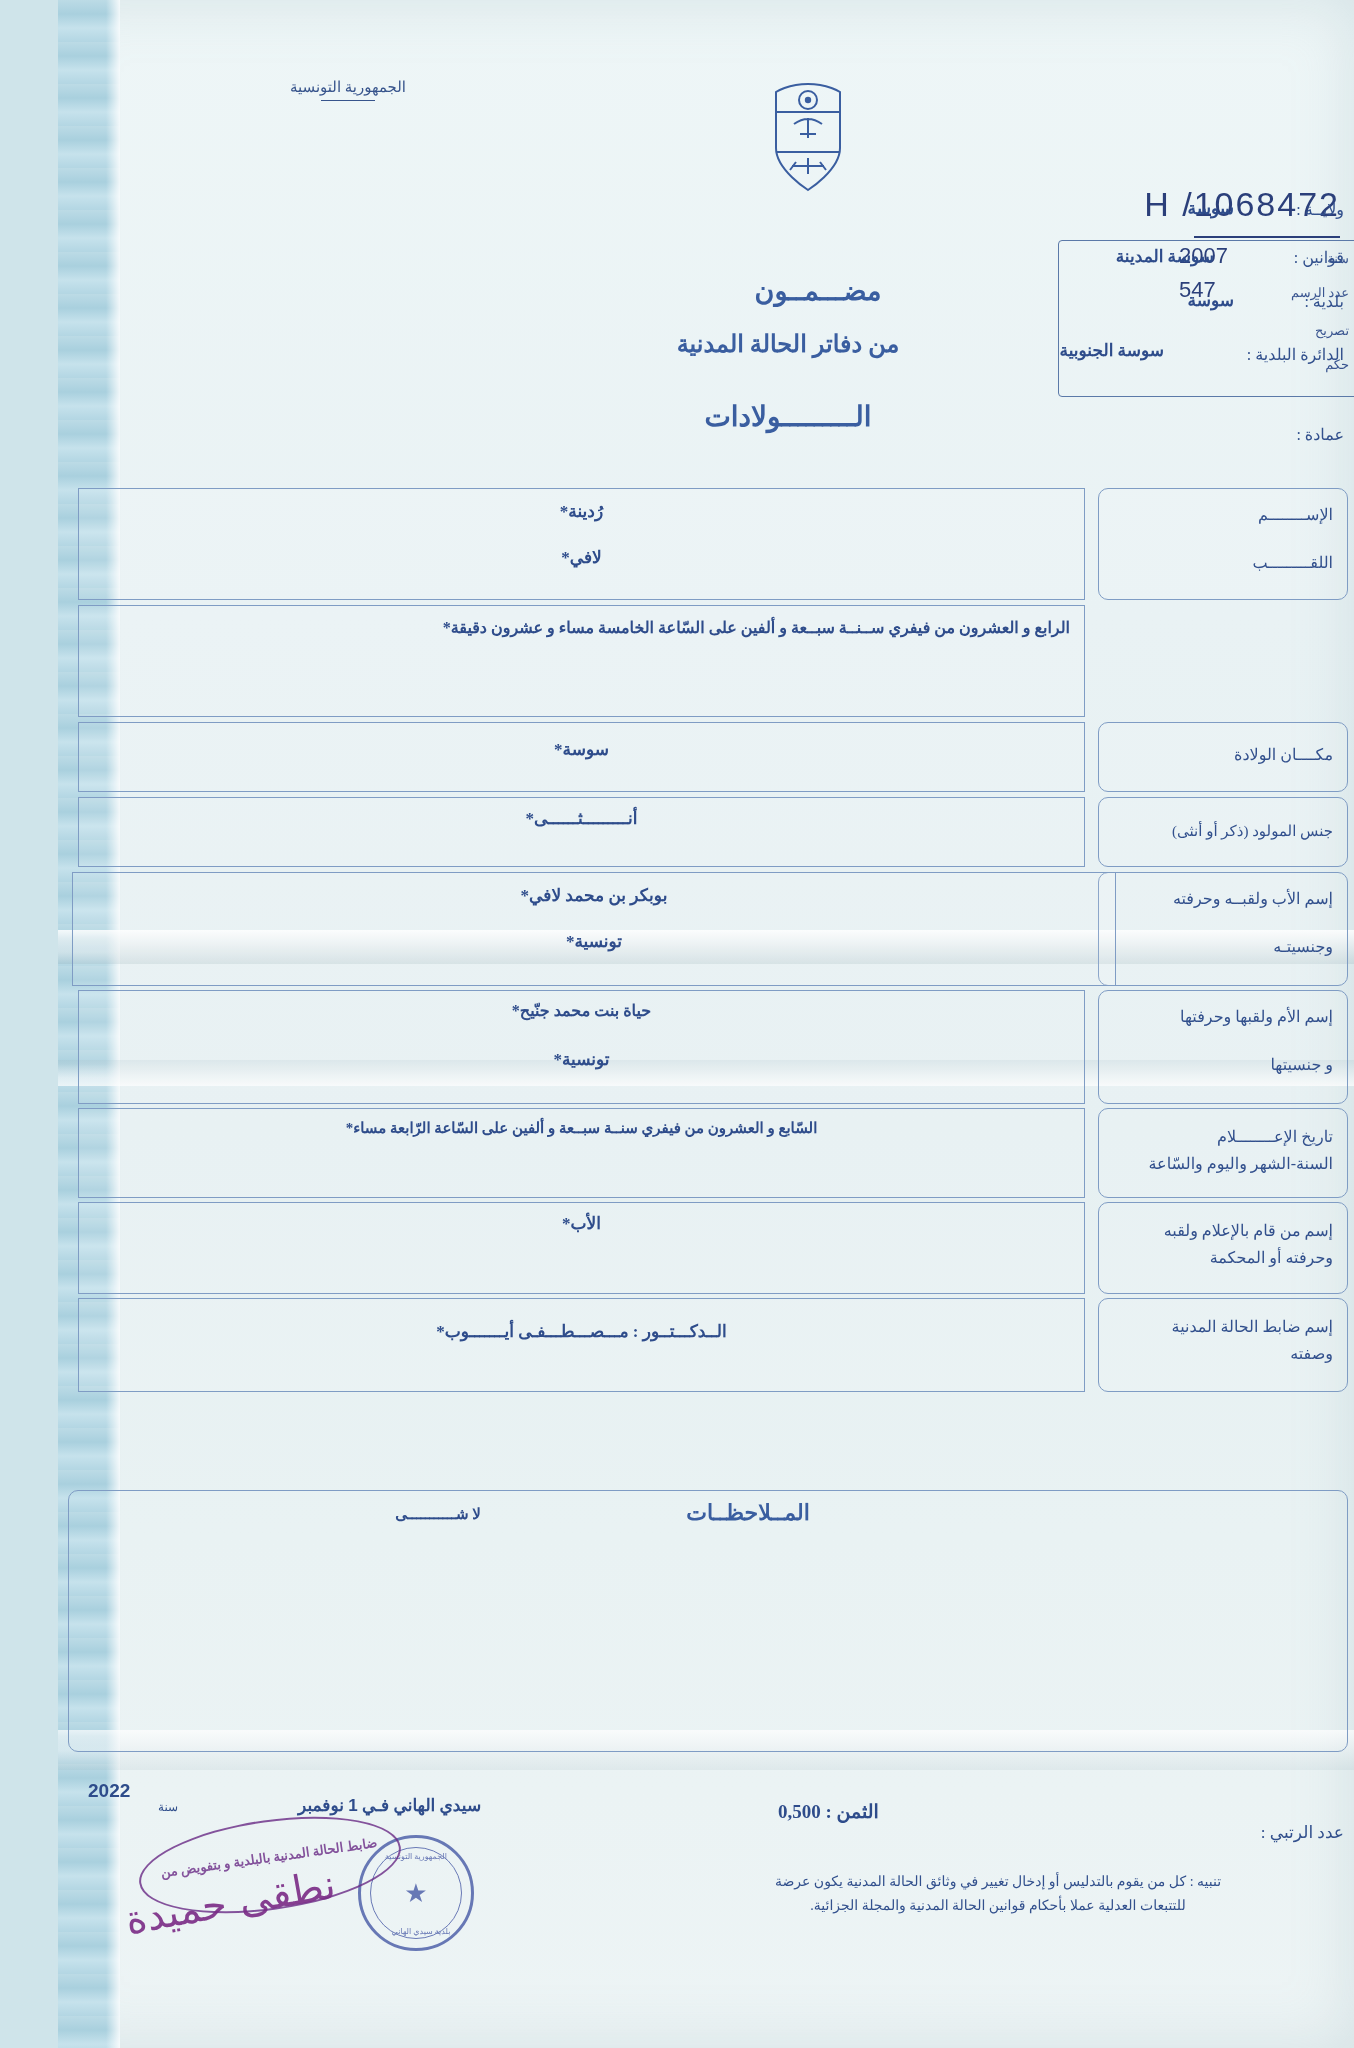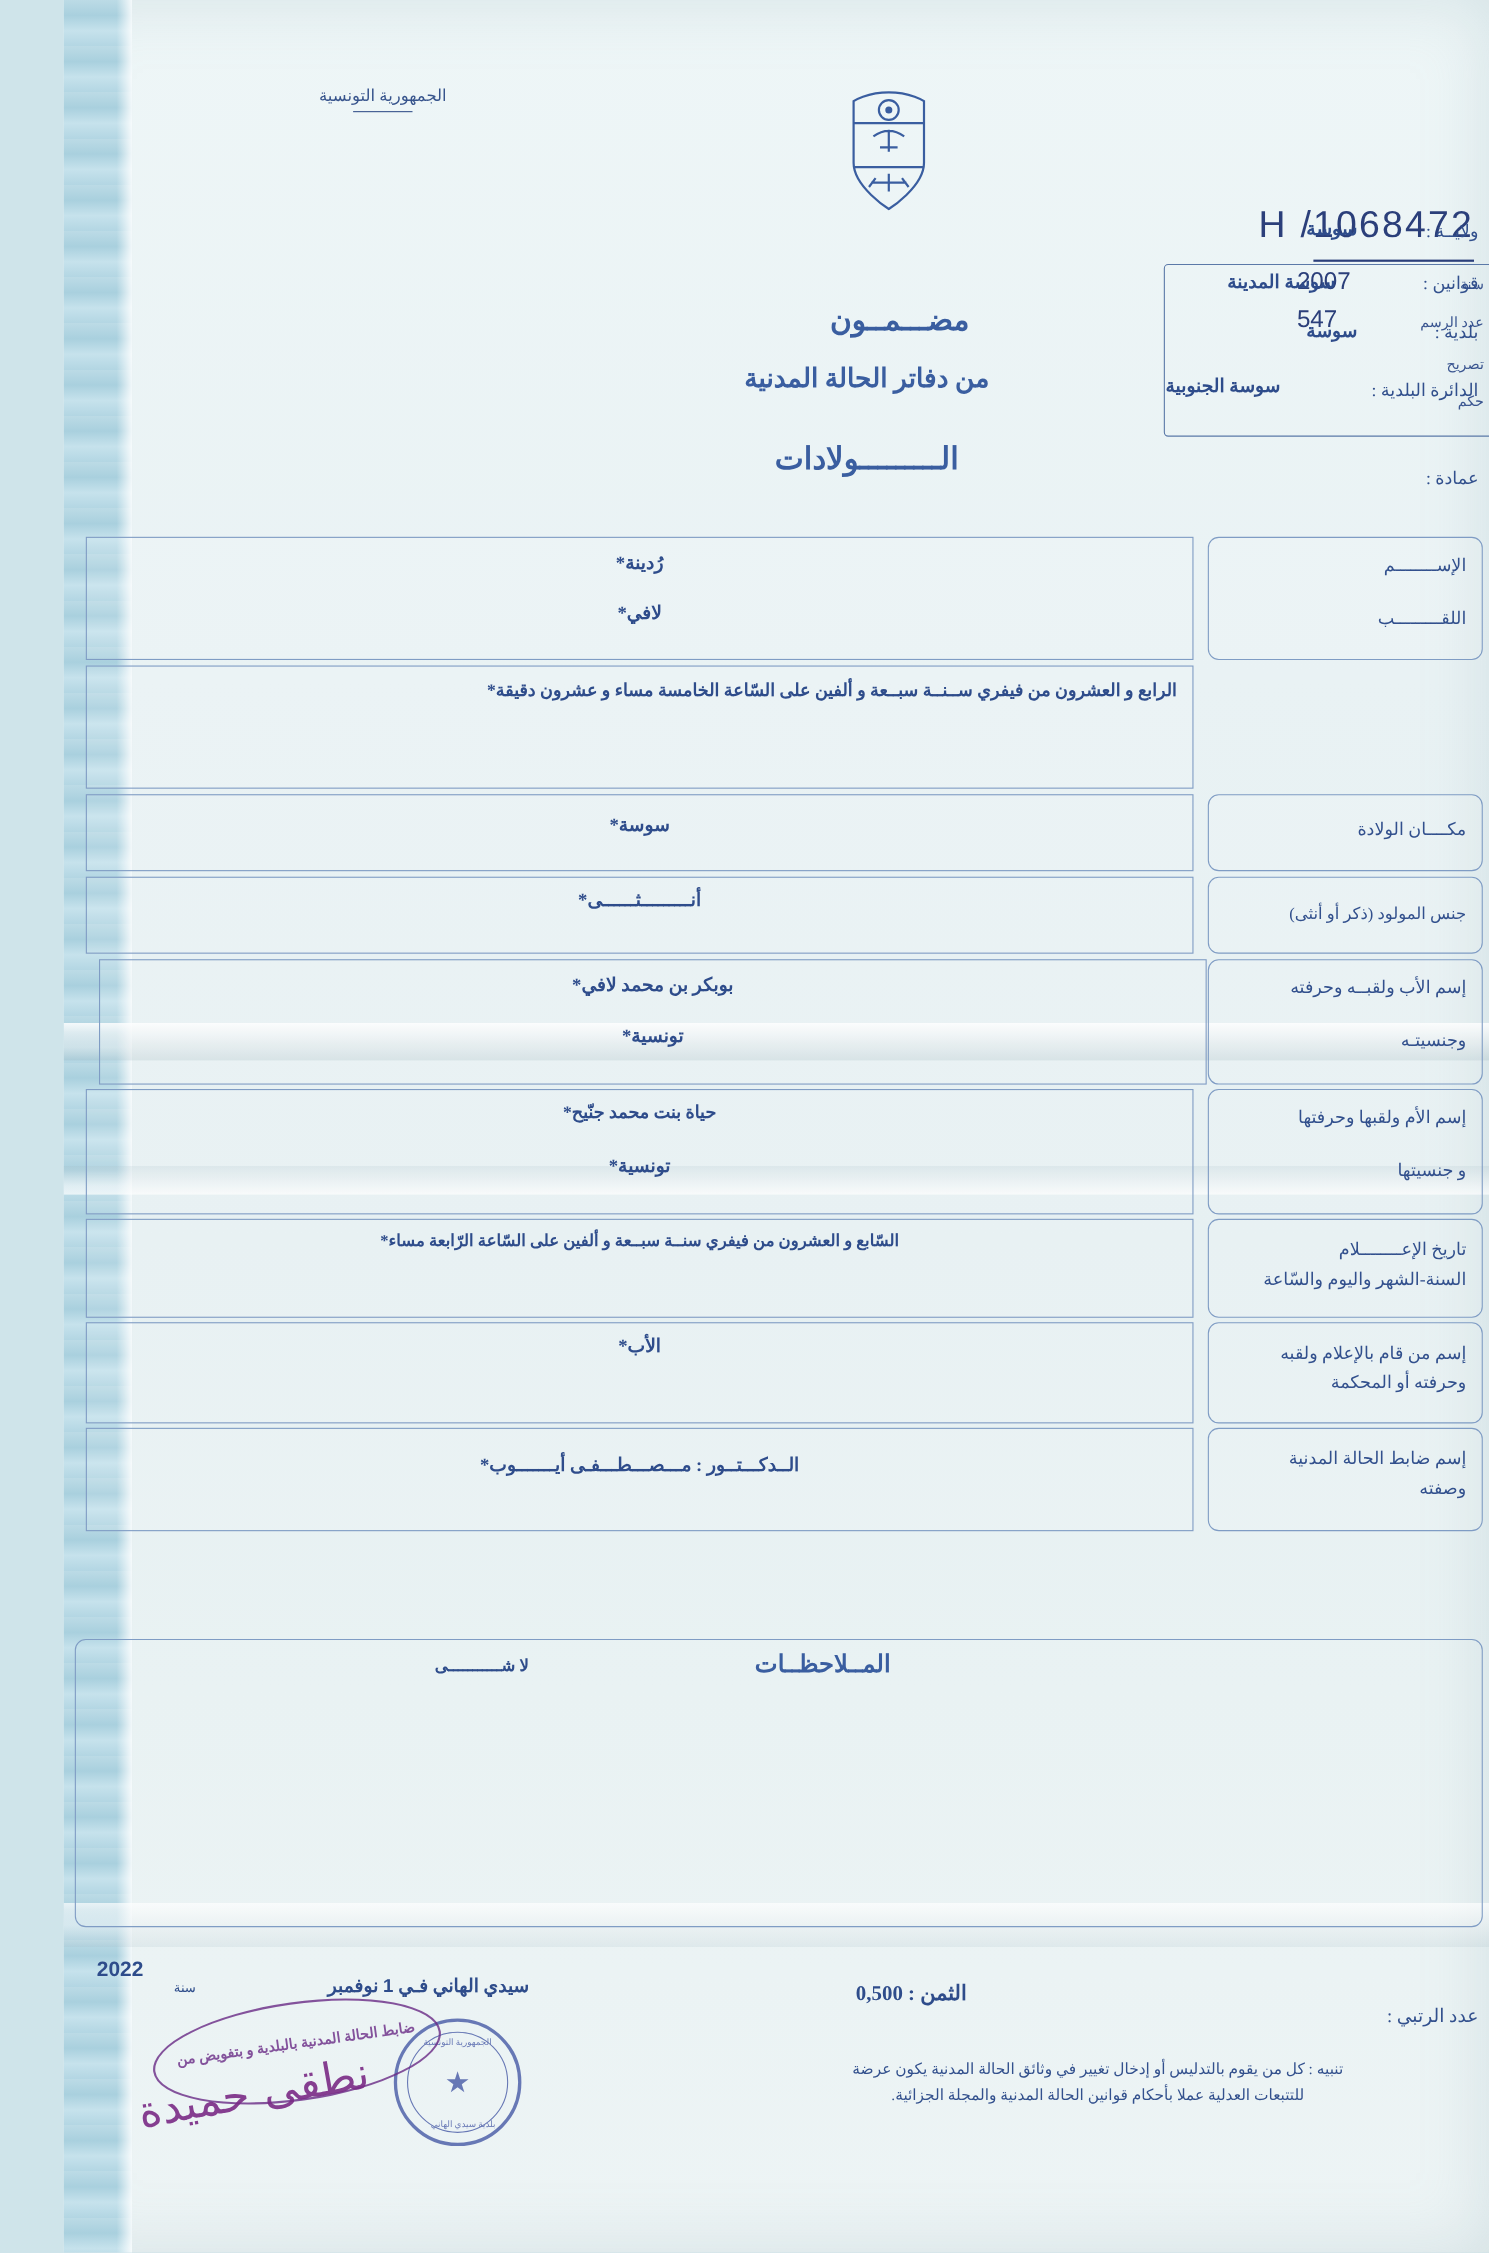--- a/index.html
+++ b/index.html
@@ -177,21 +177,21 @@
     <div class="lbl-txt" style="top:22px;font-size:15px;">جنس المولود (ذكر أو أنثى)</div>
   </div>
   <div class="val-cell" style="left:20px;top:797px;width:1005px;height:68px;">
     <div class="val-txt center" style="top:10px;letter-spacing:2px;">أنـــــــــثــــــى*</div>
   </div>
 
   <div class="lbl-cell" style="left:1040px;top:872px;width:248px;height:112px;">
     <div class="lbl-txt" style="top:14px;">إسم الأب ولقبــه وحرفته</div>
     <div class="lbl-txt" style="top:62px;margin-left:40px;">وجنسيتـه</div>
   </div>
-  <div class="val-cell" style="left:32px;top:872px;width:1005px;height:112px;">
+  <div class="val-cell" style="left:14px;top:872px;width:1005px;height:112px;padding-left:37px;">
     <div class="val-txt center" style="top:12px;">بوبكر بن محمد لافي*</div>
     <div class="val-txt center" style="top:58px;">تونسية*</div>
   </div>
 
   <div class="lbl-cell" style="left:1040px;top:990px;width:248px;height:112px;">
     <div class="lbl-txt" style="top:14px;">إسم الأم ولقبها وحرفتها</div>
     <div class="lbl-txt" style="top:62px;">و جنسيتها</div>
   </div>
   <div class="val-cell" style="left:20px;top:990px;width:1005px;height:112px;">
     <div class="val-txt center" style="top:10px;font-size:16px;">حياة بنت محمد جنّيح*</div>

